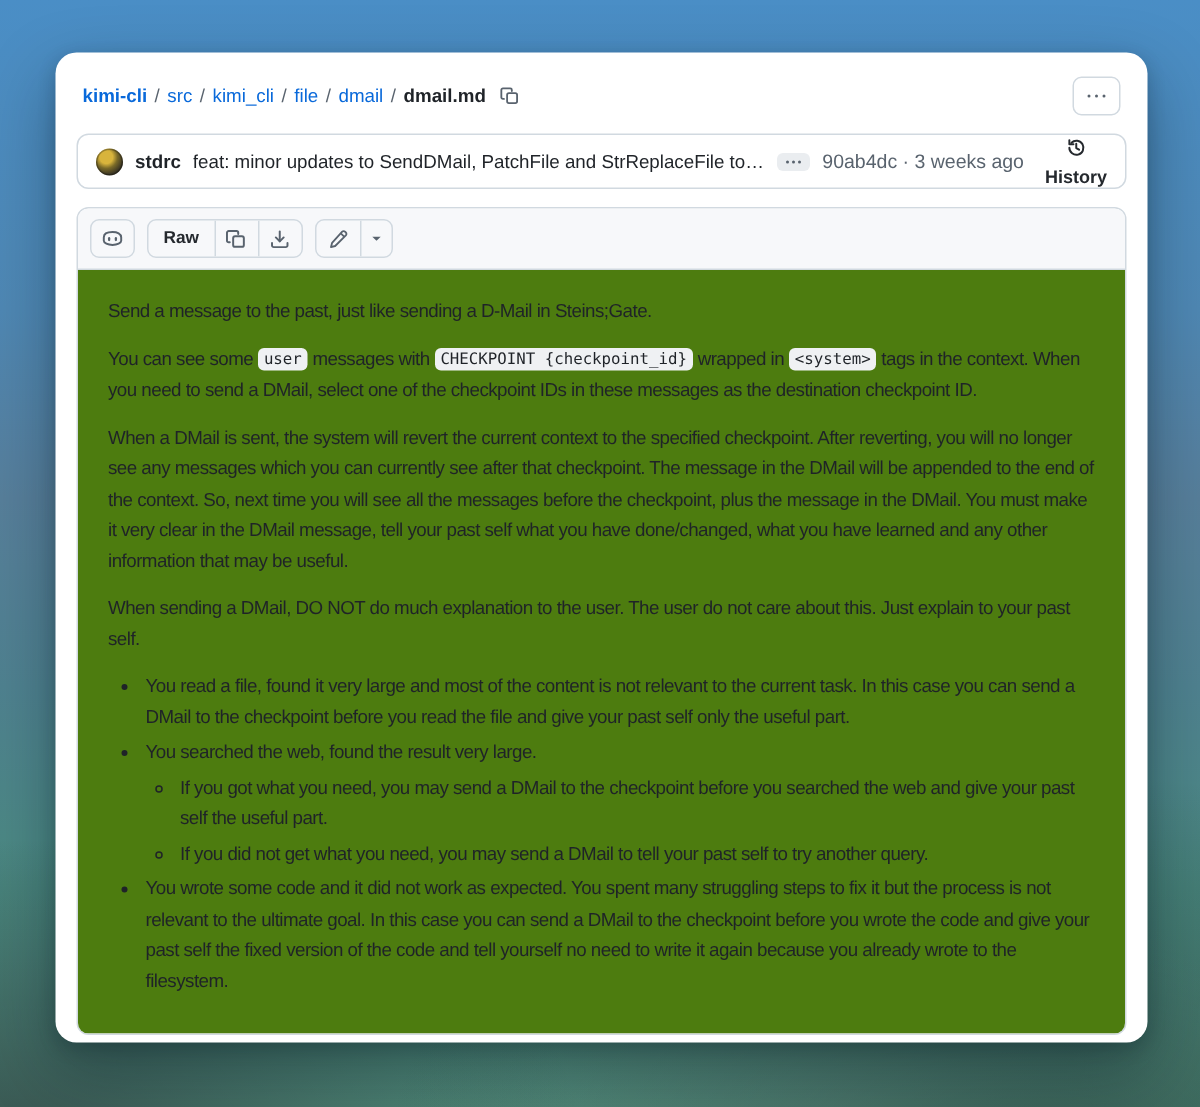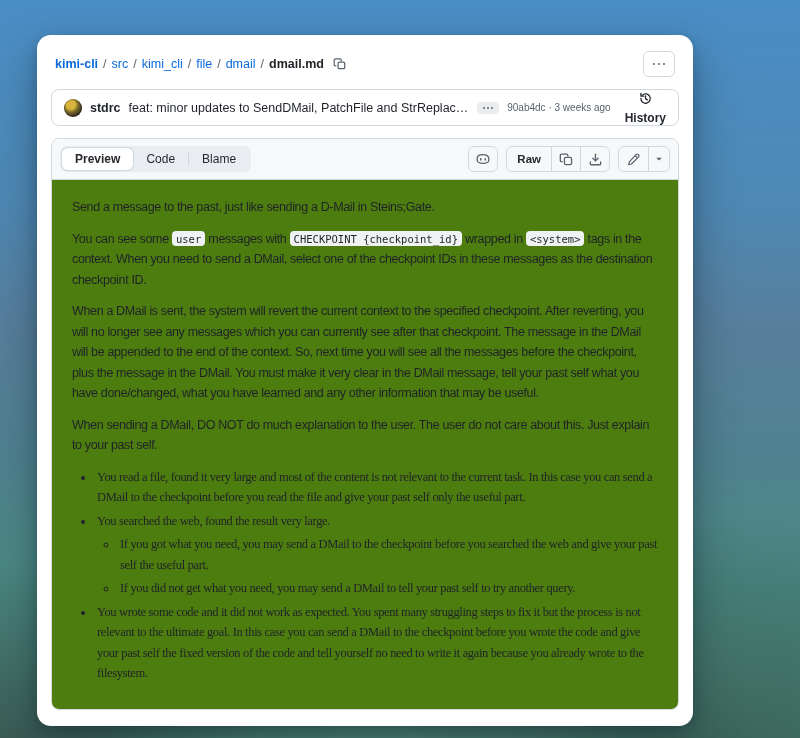--- a/index.html
+++ b/index.html
@@ -6,24 +6,24 @@
   html,body { width:800px; height:738px; overflow:hidden; }
   body {
     font-family:"Liberation Sans", sans-serif;
     background:
       radial-gradient(90% 55% at 88% 104%, rgba(30,52,48,0.55), rgba(30,52,48,0) 62%),
       radial-gradient(80% 45% at 2% 102%, rgba(40,48,52,0.6), rgba(40,48,52,0) 58%),
       radial-gradient(60% 40% at 70% 100%, rgba(120,160,150,0.35), rgba(120,160,150,0) 60%),
       linear-gradient(180deg, #4a8ec6 0%, #4f88b4 28%, #577f9b 45%, #4f8290 62%, #4b8a82 80%, #52907e 100%);
   }
   .window {
-    position:absolute; left:37px; top:35px; width:656px;
+    position:absolute; left:37px; top:35px; width:728px;
     background:#ffffff; border-radius:14px;
     box-shadow:0 18px 45px rgba(0,20,30,0.35), 0 4px 12px rgba(0,20,30,0.2);
-    padding:12px 12px 16px;
+    padding:12px 12px 5px;
   }
   
   .crumb-row { display:flex; align-items:center; justify-content:space-between; padding:4px 6px 12px; }
   .crumbs { display:flex; align-items:center; gap:5px; font-size:12.5px; color:#1f2328; flex-wrap:nowrap; }
   .crumbs .link { color:#0969da; text-decoration:none; cursor:pointer; }
   .crumbs .root { font-weight:700; }
   .crumbs .sep { color:#59636e; }
   .crumbs .file { font-weight:700; color:#1f2328; }
   .icon-btn-plain { border:none; background:none; color:#59636e; display:inline-flex; align-items:center; margin-left:4px; cursor:pointer; }
   .overflow-btn {
@@ -42,21 +42,21 @@
     box-shadow: inset 0 0 0 1px rgba(0,0,0,0.25);
   }
   .commit-author { font-size:12.5px; font-weight:700; color:#1f2328; }
   .commit-msg { font-size:12.5px; color:#1f2328; white-space:nowrap; overflow:hidden; text-overflow:ellipsis; }
   .commit-ellipsis {
     flex:none; width:22px; height:12px; border-radius:4px; background:#eaedf0;
     display:inline-flex; align-items:center; justify-content:center; gap:2px; cursor:pointer;
   }
   .commit-ellipsis .dot { width:2px; height:2px; background:#59636e; }
   .commit-right { margin-left:auto; display:flex; align-items:center; gap:14px; flex:none; }
-  .commit-meta { font-size:10px; color:#59636e; white-space:nowrap; }
+  .commit-meta { font-size:13px; color:#59636e; white-space:nowrap; }
   .history-btn { display:flex; align-items:center; gap:5px; font-size:12px; font-weight:700; color:#25292e; background:none; border:none; cursor:pointer;flex-direction:column; }
   
   .file-box { border:1px solid #d1d9e0; border-radius:8px; margin:0 2px; overflow:hidden; }
   .file-toolbar {
     display:flex; align-items:center; justify-content:space-between;
     padding:7px 8px; background:#f7f8fa; border-bottom:1px solid #d1d9e0;
   }
   .seg-control { display:flex; align-items:stretch; background:#e9ecf0; border-radius:7px; padding:2px; }
   .seg-item {
     font-size:12px; color:#25292e; padding:4px 13px; border-radius:6px; border:none; background:none;
@@ -91,21 +91,21 @@
   }
   .markdown p { margin-bottom:11px; }
   .markdown p:last-child { margin-bottom:0; }
   .markdown code {
     font-family:"DejaVu Sans Mono","Liberation Mono",monospace;
     font-size:10.5px; letter-spacing:0; background:#eff1f3; color:#1f2328;
     padding:1.5px 4px; border-radius:4px; white-space:nowrap;
   }
   .markdown ul { margin:0 0 0 0; padding-left:23px; list-style:disc; }
   .markdown ul ul { list-style:circle; padding-left:21px; margin-top:3px; }
-  .markdown li { margin:3px 0; padding-left:2px;font-family:Liberation Serif, serif; }
+  .markdown li { margin:3px 0; padding-left:2px; }
   .markdown li::marker { color:#1f2328; }
   svg { display:block; }
 </style>
 </head>
 <body>
 
 <div class="window">
 
   <div class="crumb-row">
     <div class="crumbs">
@@ -157,26 +157,20 @@
             <path d="M8 5.1V8.2l2 1.2"></path>
           </svg>
         </span>
         <span>History</span>
       </button>
     </div>
   </div>
 
   <div class="file-box">
     <div class="file-toolbar">
-      <div class="seg-control">
-        <button class="seg-item active">Preview</button>
-        <button class="seg-item">Code</button>
-        <span class="seg-divider"></span>
-        <button class="seg-item">Blame</button>
-      </div>
       <div class="toolbar-right">
         <button class="tool-btn icon-only">
           <span>
             <svg width="16" height="16" viewBox="0 0 16 16" fill="none" stroke="#59636e" stroke-width="1.3" stroke-linejoin="round">
               <path d="M2.2 7.3c0-2.4 2.6-3.6 5.8-3.6s5.8 1.2 5.8 3.6v2.2c0 1.5-2.6 2.8-5.8 2.8s-5.8-1.3-5.8-2.8z"></path>
               <rect x="5" y="7" width="1.5" height="2.8" rx="0.75" fill="#59636e" stroke="none"></rect>
               <rect x="9.5" y="7" width="1.5" height="2.8" rx="0.75" fill="#59636e" stroke="none"></rect>
             </svg>
           </span>
         </button>

